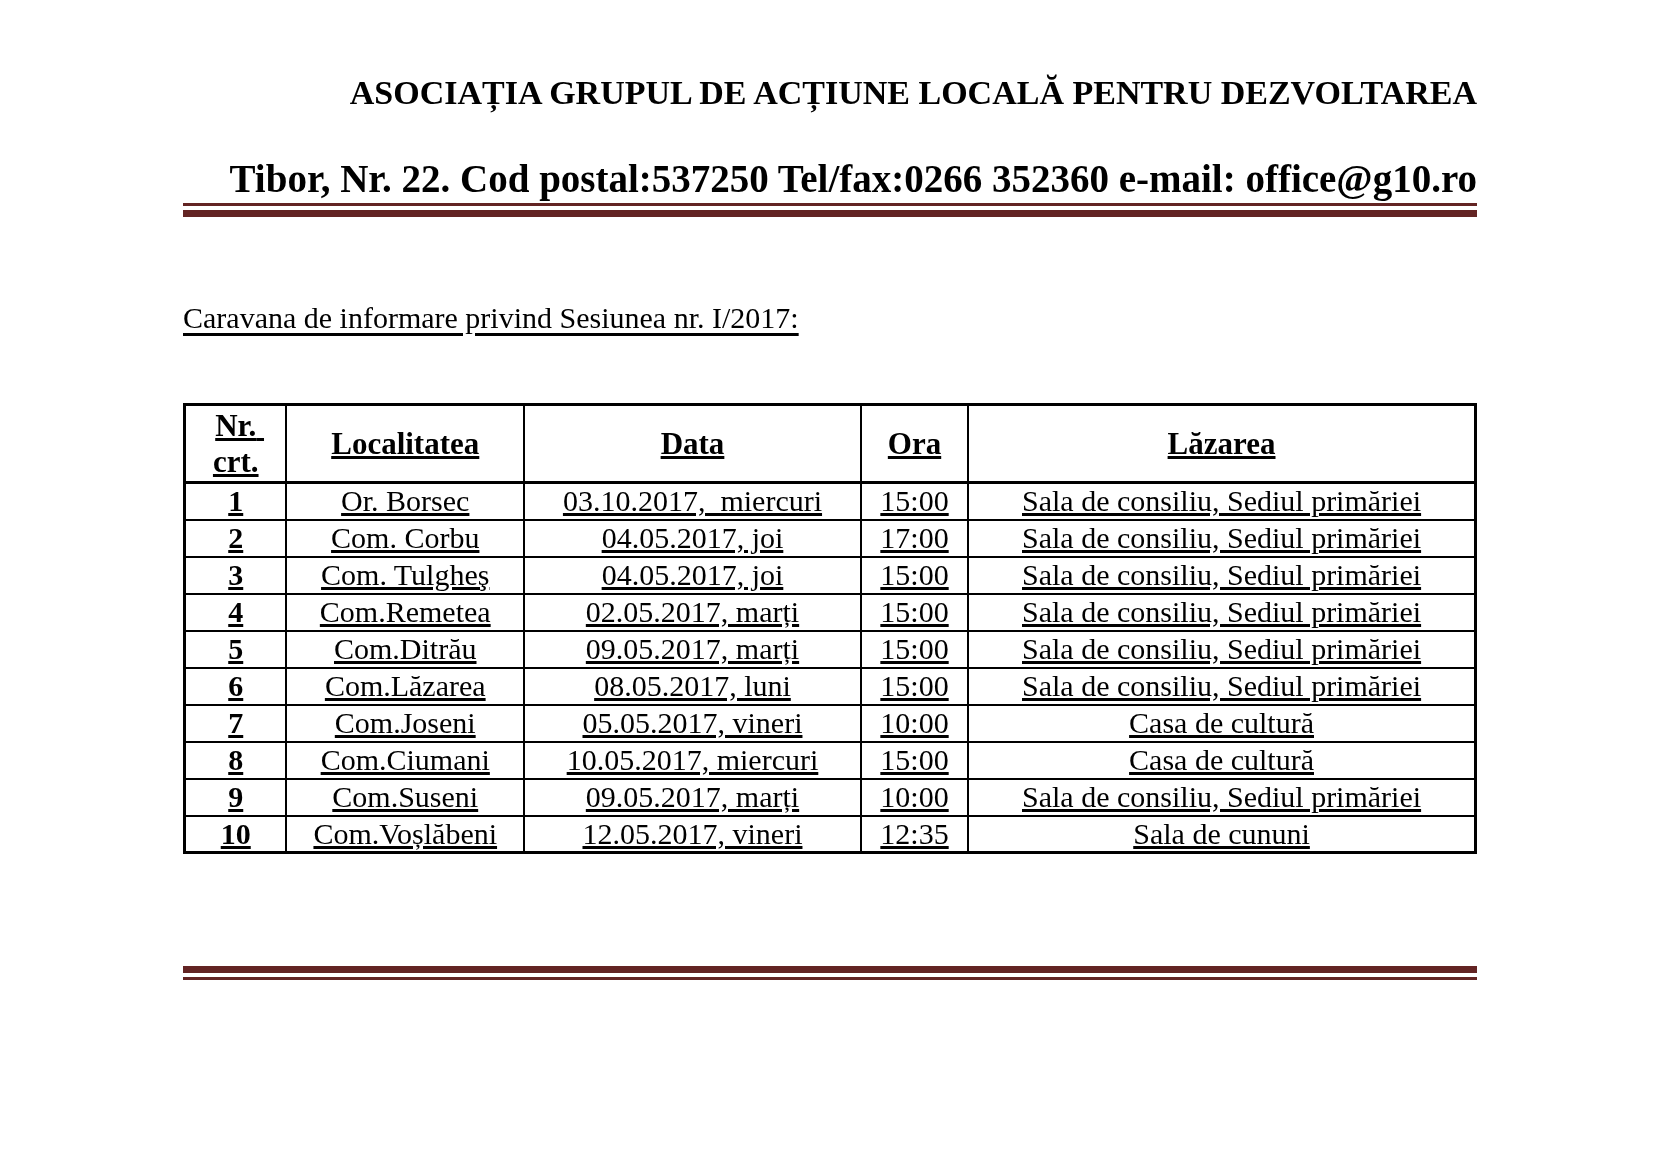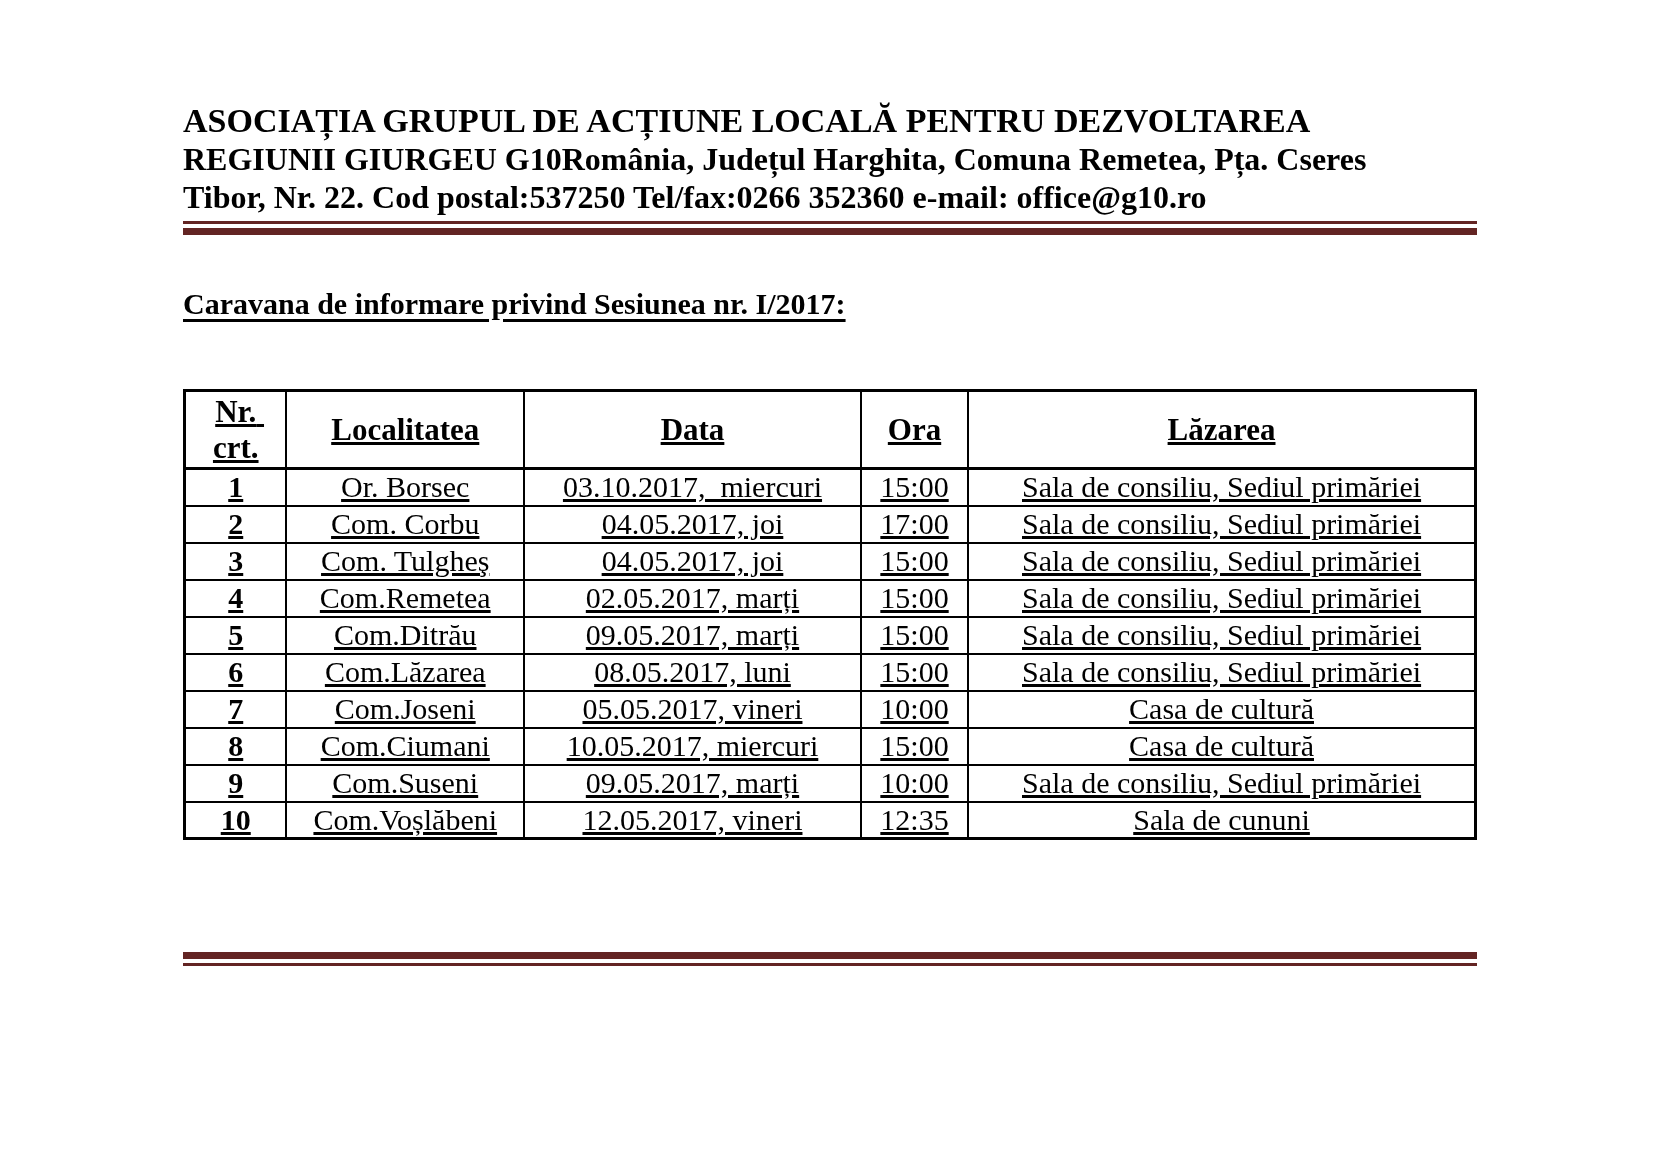--- a/index.html
+++ b/index.html
@@ -12,38 +12,38 @@
     color: #000000;
     overflow: hidden;
   }
   .page {
     width: 100%;
     height: 100%;
     padding: 0 177px 0 183px;
   }
   
   .letterhead {
-    padding-top: 102px;
-    text-align: left;
+    padding-top: 74px;
+    text-align: right;
     font-weight: bold;
   }
   .letterhead .l1 { font-size: 34px; line-height: 38px; }
   .letterhead .l2 { font-size: 32px; line-height: 38px; }
-  .letterhead .l3 { font-size: 32px; line-height: 38px; }
+  .letterhead .l3 { font-size: 39px; line-height: 38px; margin-top: 48px; }
   
   .divider { margin-top: 5px; }
   .divider .bar-thin  { height: 3px; background: var(--rule-color); }
   .divider .bar-thick { height: 7px; background: var(--rule-color); }
   .divider .bar-gap   { height: 4px; }
   .divider-bottom { margin-top: 112px; }
   
   .section-title {
-    margin-top: 52px;
+    margin-top: 84px;
     font-size: 30px;
-    font-weight: bold;
+    font-weight: normal;
     text-decoration: underline;
     text-decoration-thickness: 3px;
     text-underline-offset: 5px;
   }
   
   table.schedule {
     margin-top: 68px;
     width: 100%;
     border-collapse: collapse;
     table-layout: fixed;
@@ -80,21 +80,20 @@
   .col-ora         { width: 8.3%; }
   .col-locatia     { width: auto; }
 </style>
 </head>
 <body>
 
 <div class="page">
 
   <div class="letterhead">
     <div class="l1">ASOCIAȚIA GRUPUL DE ACȚIUNE LOCALĂ PENTRU DEZVOLTAREA</div>
-    <div class="l2">REGIUNII GIURGEU G10România, Județul Harghita, Comuna Remetea, Pța. Cseres</div>
     <div class="l3">Tibor, Nr. 22. Cod postal:537250 Tel/fax:0266 352360 e-mail: office@g10.ro</div>
   </div>
 
   <div class="divider divider-top">
     <div class="bar-thin"></div>
     <div class="bar-gap"></div>
     <div class="bar-thick"></div>
   </div>
 
   <h2 class="section-title">Caravana de informare privind Sesiunea nr. I/2017:</h2>

